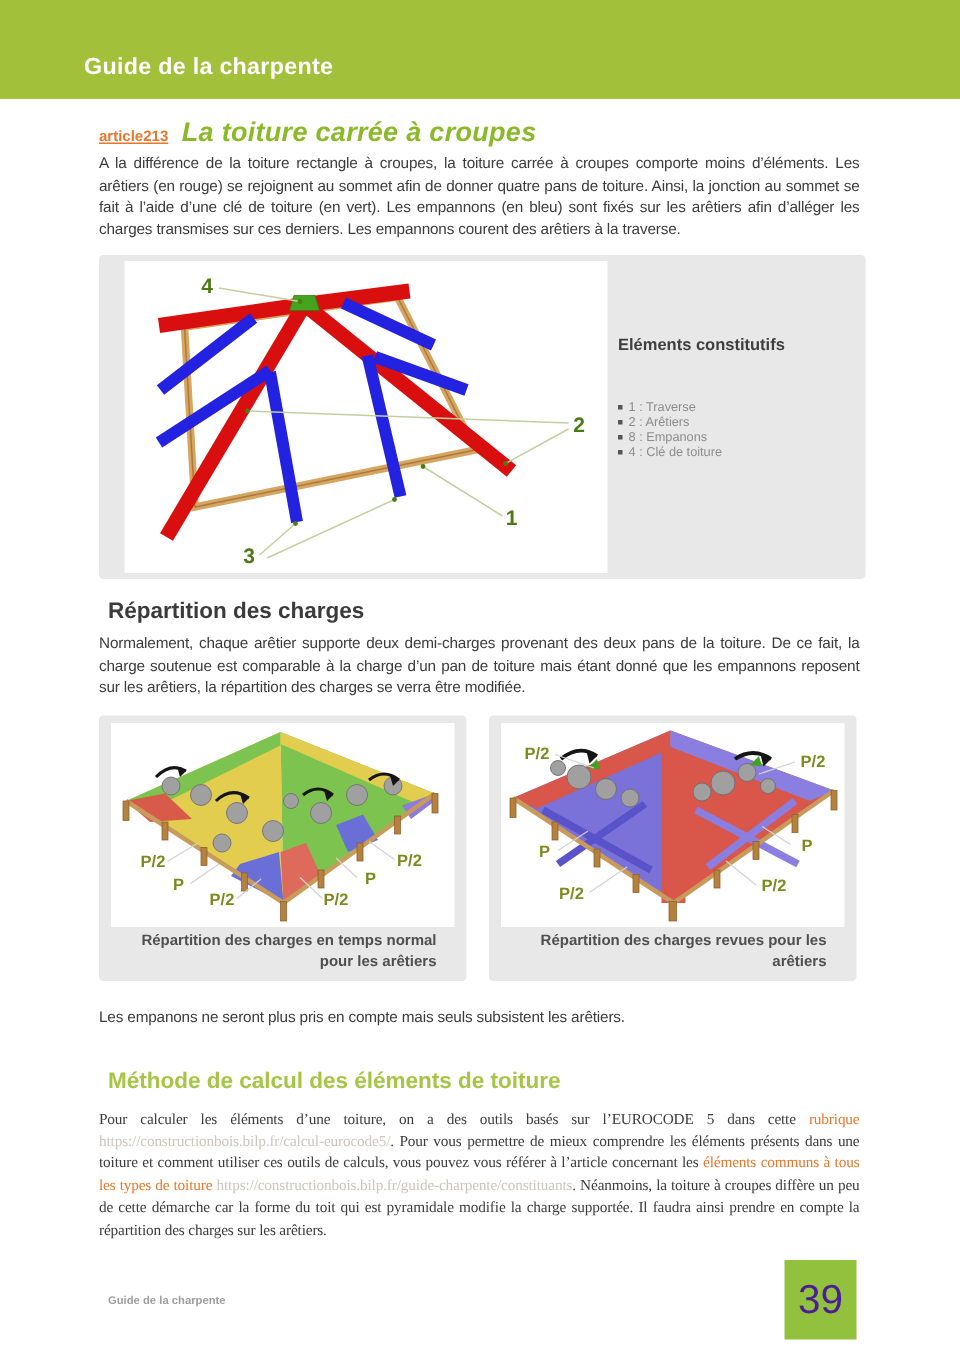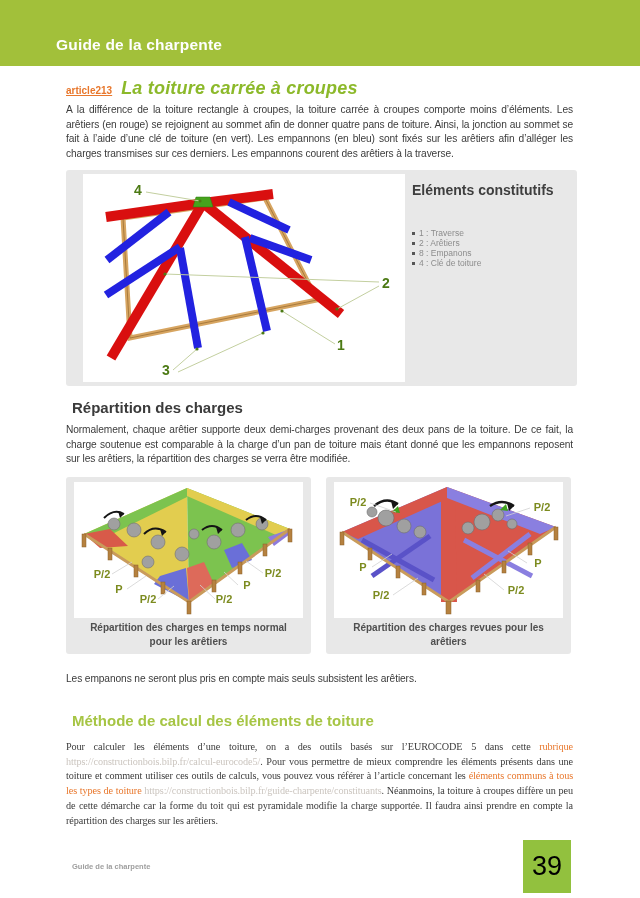--- a/index.html
+++ b/index.html
@@ -34,39 +34,39 @@
   .url{color:var(--url_gray);}
 
   .sec-heading{position:absolute;left:72px;font-size:15px;font-weight:bold;color:var(--body_text);z-index:1;}
   .h-charges{top:399px;}
   .h-method{top:712px;color:var(--method_green);}
 
   .fig1{position:absolute;left:66px;top:170px;width:511px;height:216px;background:var(--fig_bg);
     border-radius:3px;z-index:1;}
   .fig1 .panel{position:absolute;left:17px;top:4px;width:322px;height:208px;background:#fff;}
   .legend{position:absolute;left:346px;top:12px;width:155px;}
-  .legend-title{font-size:14px;font-weight:bold;color:#3e3e3e;}
+  .legend-title{font-size:11px;font-weight:bold;color:#3e3e3e;margin-top:42px;}
   .legend-list{list-style:none;margin-top:30px;}
   .legend-list li{font-size:8.5px;color:#8c8c8c;line-height:10px;display:flex;align-items:center;gap:4px;}
   .bullet{display:inline-block;width:3px;height:3px;background:#555;flex:0 0 auto;}
 
   .smallfig{position:absolute;top:477px;width:245px;height:177px;background:var(--fig_bg);
     border-radius:3px;z-index:1;}
   .fig-left{left:66px;} .fig-right{left:326px;}
   .smallfig .panel{position:absolute;left:8px;top:5px;width:229px;height:136px;background:#fff;text-align:center;}
-  .caption{position:absolute;left:0;right:0;top:144px;padding:0 20px;text-align:center;
+  .caption{position:absolute;left:0;right:0;top:144px;padding:0 20px;text-align:right;
     font-size:10px;font-weight:bold;color:var(--caption_gray);line-height:13.5px;}
 
   svg text{font-family:"Liberation Sans",sans-serif;}
   .marker{font-size:14px;font-weight:bold;fill:var(--marker_green);}
   .load-label{font-size:11px;font-weight:bold;fill:var(--label_olive);}
 
   .footer-brand{position:absolute;left:72px;top:862px;font-size:7.5px;font-weight:bold;color:#9e9e9e;z-index:1;}
   .page-box{position:absolute;left:523px;top:840px;width:48px;height:53px;background:var(--pagebox_green);
-    color:#000000;font-size:27px;text-align:center;line-height:53px;z-index:1;}
+    color:#4c1d95;font-size:27px;text-align:center;line-height:53px;z-index:1;}
 </style>
 </head>
 <body>
 
 <div class="page">
 
   <div class="band">
     <h1>Guide de la charpente</h1>
   </div>
 

